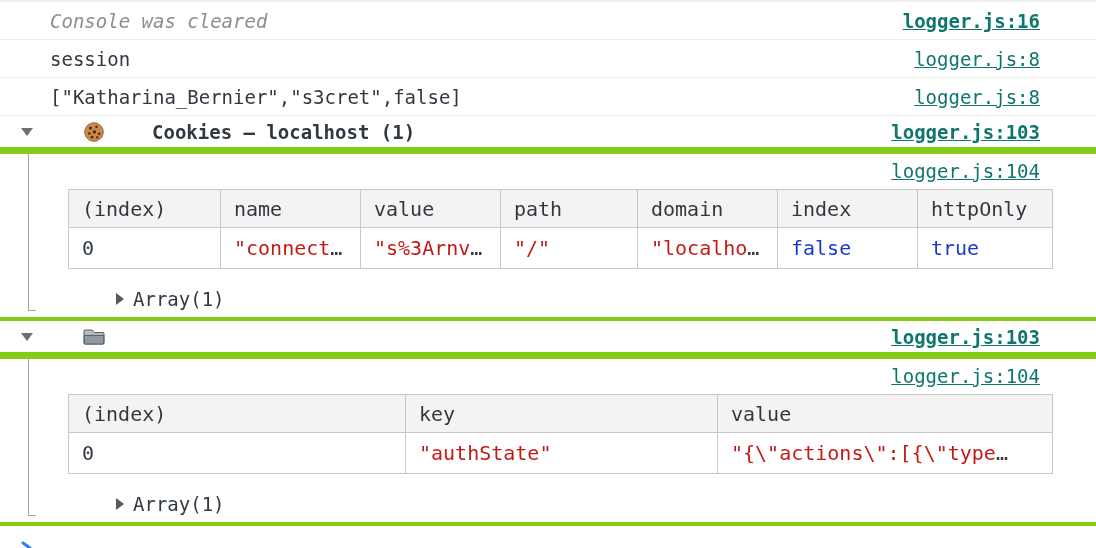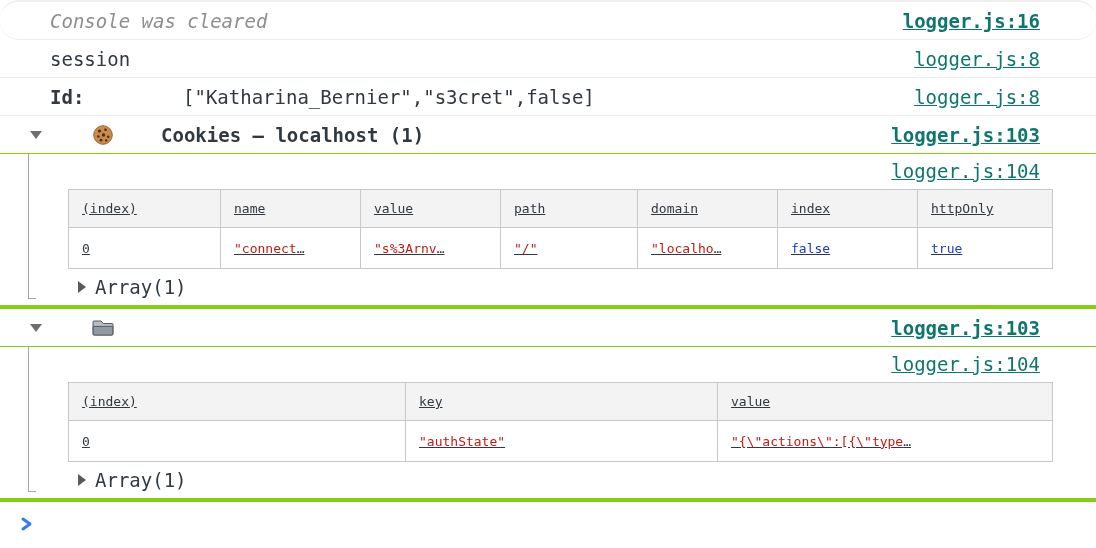--- a/index.html
+++ b/index.html
@@ -7,68 +7,68 @@
     width:1096px;height:548px;overflow:hidden;
     font-family:"DejaVu Sans Mono","Liberation Mono",monospace;
     font-size:19px;color:#303942;
     -webkit-font-smoothing:antialiased;
   }
   .console{width:1096px;height:548px;}
 
   
   .row{display:flex;align-items:center;padding:0 56px 0 50px;box-sizing:border-box;}
   .msg{height:38px;border-bottom:1px solid #ececec;}
-  .msg.first{border-top:2px solid #f0f0f0;height:40px;border-radius:19px;}
+  .msg.first{border-top:2px solid #f0f0f0;height:40px;}
 
   .info-text{color:#8e8e8e;font-style:italic;}
   .label{font-weight:bold;display:inline-block;width:133px;flex:none;}
   .value{white-space:pre;}
 
   .src-link{
     margin-left:auto;color:#0f766e;text-decoration:underline;
     cursor:pointer;white-space:nowrap;
   }
   .src-link.bold{font-weight:bold;}
 
   
-  .group-header{height:38px;border-bottom:1px solid #84cc16;padding-left:30px;gap:32px;}
+  .group-header{height:38px;border-bottom:7px solid #84cc16;padding-left:21px;gap:32px;}
   .g-title{font-weight:bold;margin-left:15px;}
   .g-icon{width:22px;height:22px;margin-left:18px;flex:none;display:inline-flex;align-items:center;}
 
   
   .tri-down{width:0;height:0;flex:none;
     border-left:6px solid transparent;border-right:6px solid transparent;
     border-top:8px solid #6e6e6e;}
   .tri-right{width:0;height:0;flex:none;
     border-top:6px solid transparent;border-bottom:6px solid transparent;
     border-left:8px solid #555a5f;}
 
   
   .group-body{position:relative;border-bottom:4px solid #84cc16;padding-bottom:2px;}
   .guide{position:absolute;left:28px;top:0;bottom:6px;width:7px;
     border-left:1px solid #a6a6a6;border-bottom:1px solid #a6a6a6;}
   .link-row{height:34px;}
 
   
   table.console-table{
-    border-collapse:collapse;margin:1px 0 2px 68px;
-    table-layout:fixed;font-size:13px;color:#303942;text-decoration:underline;
+    border-collapse:collapse;margin:1px 0 14px 68px;
+    table-layout:fixed;font-size:20px;color:#303942;
   }
   table.console-table th,table.console-table td{
     border:1px solid #c8c8c8;text-align:left;font-weight:normal;
     padding:0 13px;white-space:nowrap;overflow:hidden;box-sizing:border-box;
   }
   table.console-table th{background:#f3f3f3;height:38px;}
   table.console-table td{height:41px;background:#ffffff;}
   .v-string{color:#c41a16;}
   .v-bool{color:#1a3acc;}
   .v-plain{color:#303942;}
   .ellip{color:#36393f;}
 
-  .array-row{height:32px;padding-left:78px;}
+  .array-row{height:32px;padding-left:116px;}
   .array-label{margin-left:9px;}
 
   
   .prompt-row{height:44px;display:flex;align-items:center;padding-left:19px;cursor:text;}
   .prompt-chevron{flex:none;}
 </style>
 </head>
 <body>
 
 <div class="console">
@@ -77,21 +77,20 @@
     <span class="info-text">Console was cleared</span>
     <a class="src-link bold">logger.js:16</a>
   </div>
 
   <div class="row msg">
     <span class="value">session</span>
     <a class="src-link">logger.js:8</a>
   </div>
 
   <div class="row msg">
-    <span class="label">Id:</span>
     <span class="value">["Katharina_Bernier","s3cret",false]</span>
     <a class="src-link">logger.js:8</a>
   </div>
 
   <div class="group">
     <div class="row group-header">
       <span class="tri-down"></span>
       <span class="g-icon">
         <svg width="22" height="22" viewBox="0 0 22 22">
           <circle cx="11" cy="11" r="9.3" fill="#c98a4b" stroke="#9c6a31" stroke-width="1"></circle>

